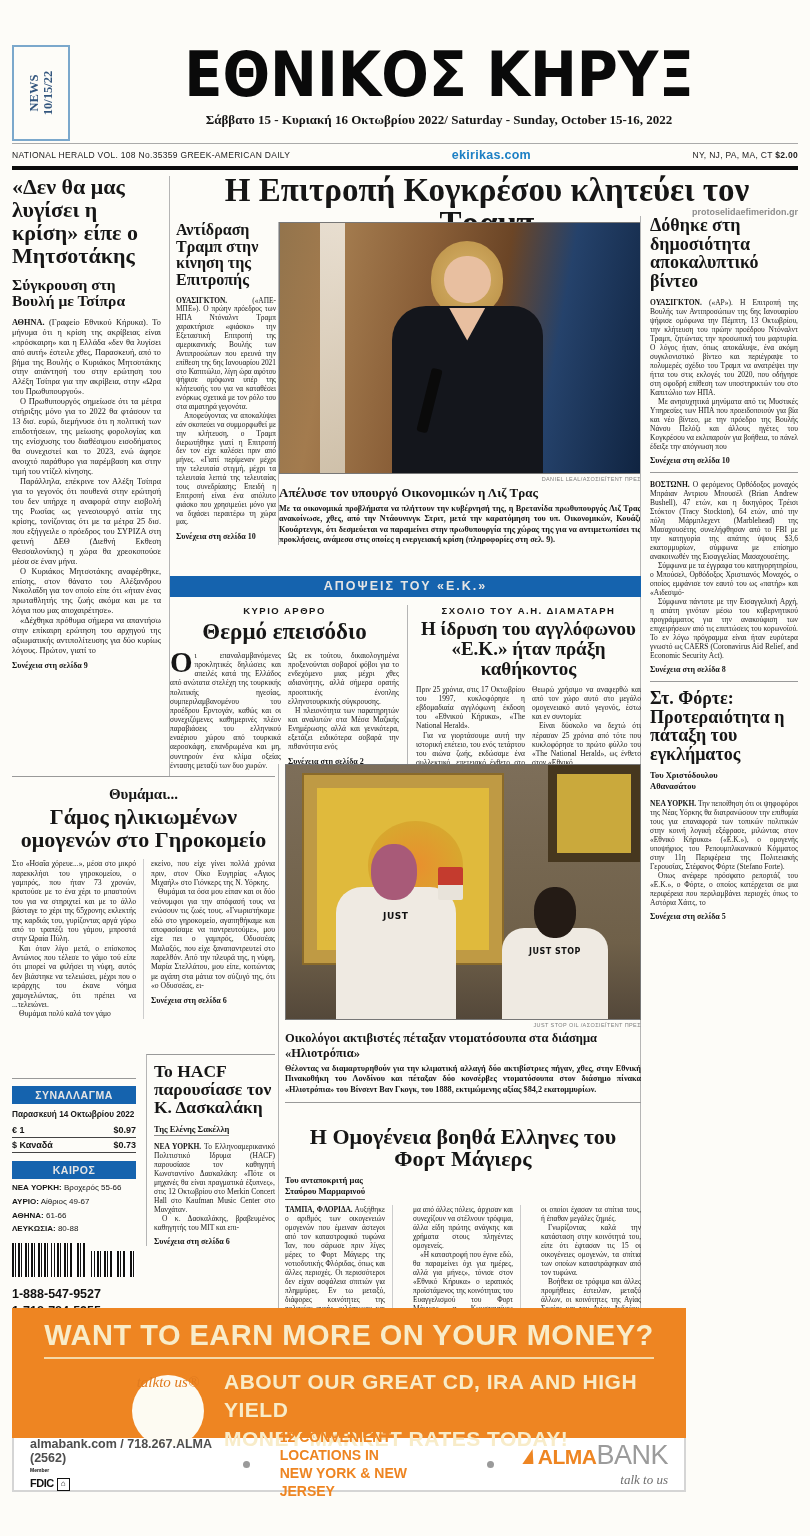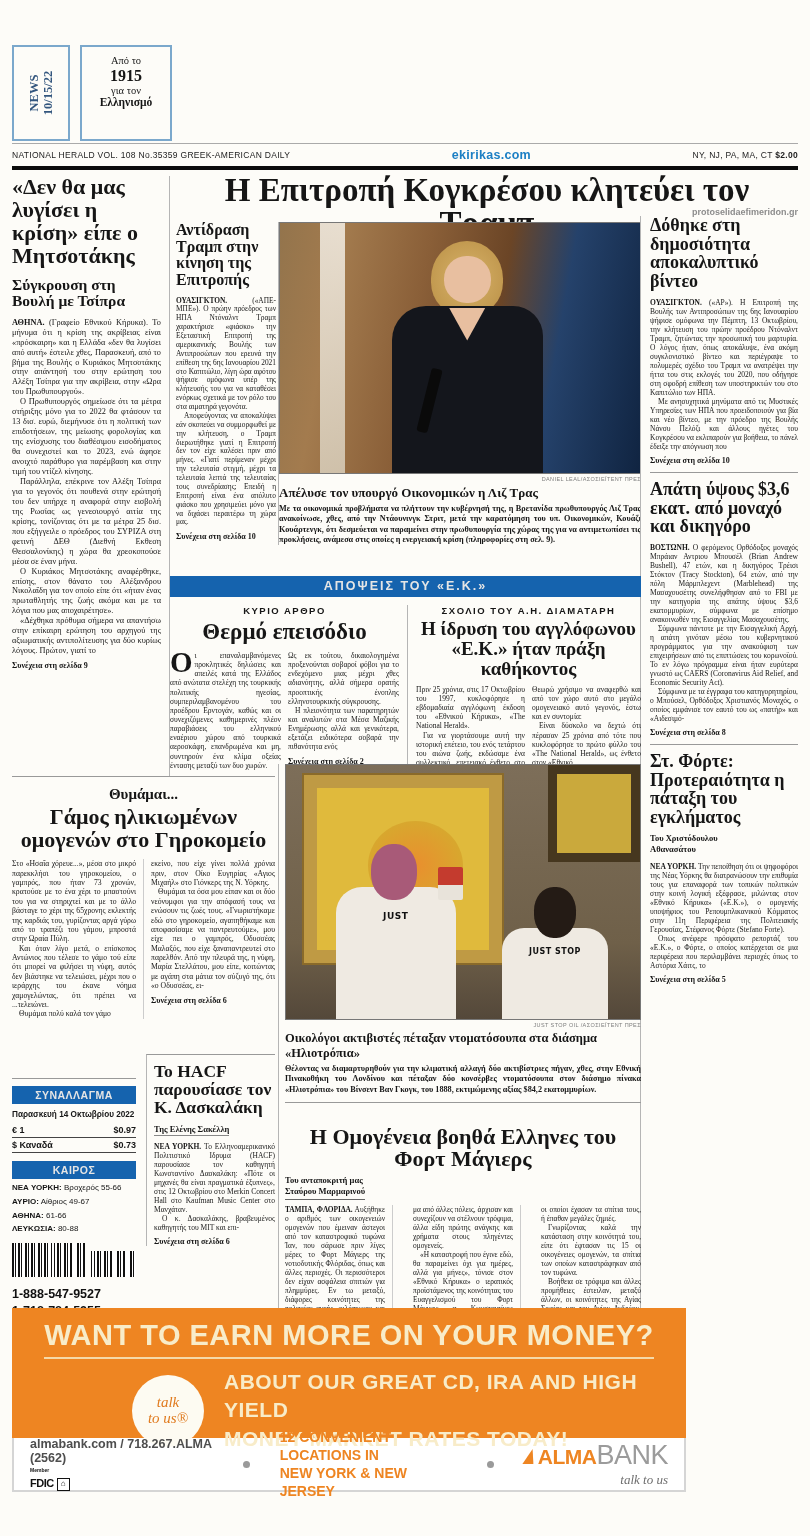--- a/index.html
+++ b/index.html
@@ -144,21 +144,21 @@
   .st1{left:17%;top:58%;width:28%}
   .st2{left:63%;top:72%;width:26%;font-size:8px}
 
   
   .ad{left:12px;top:1308px;width:674px;height:184px;font-family:"Liberation Sans",sans-serif}
   .ad-orange{height:130px;background:var(--ad_orange,#ee8522);padding-top:11px}
   .ad-title{text-align:center;color:var(--ad_cream,#f8ecc9);font-weight:bold;font-size:29px;letter-spacing:.5px}
   .ad-underline{width:610px;height:2px;background:#f6e7c0;opacity:.85;margin:5px auto 9px}
   .ad-row{display:flex;align-items:center;gap:20px;padding-left:120px}
   .talk-circle{width:72px;height:72px;background:#fdfbf2;border-radius:50%;flex:none;
-               display:flex;flex-direction:column;justify-content:center;text-align:center;
+               display:flex;flex-direction:row;justify-content:center;text-align:center;
                color:#e07b1f;font-family:"Liberation Serif",serif;font-style:italic;font-size:15px;line-height:1.05}
   .ad-lines{color:var(--ad_cream,#f8ecc9);font-size:21px;font-weight:600;line-height:1.35;letter-spacing:.5px}
   .ad-footer{height:54px;background:#fff;border:2px solid #d5d5d5;border-top:none;
              display:flex;align-items:center;padding:0 16px}
   .ad-site{font-weight:bold;font-size:12.5px;color:#4e4e4e}
   .fdic-row{display:flex;align-items:flex-end;gap:3px;margin-top:3px}
   .member{font-size:5px;font-weight:bold;color:#111;line-height:1}
   .fdic{font-weight:bold;font-size:11px;color:#111;line-height:1;letter-spacing:-.5px}
   .ehl-box{width:13px;height:13px;border:1.5px solid #111;font-size:8px;line-height:10px;text-align:center;color:#111}
   .ad-dot{width:7px;height:7px;border-radius:50%;background:#9a9a9a;margin:0 30px;flex:none}
@@ -176,25 +176,23 @@
 
 <div class="page">
 
   <div class="abs header">
     <div class="newsbox">
       <div class="news-rot">
         <span>NEWS</span><br>
         <span>10/15/22</span>
       </div>
     </div>
-    <div class="sincebox">
-      <div class="since1">Από το</div>
-      <div class="since2">1915</div>
-      <div class="since3">για τον</div>
-      <div class="since4">Ελληνισμό</div>
+    <div class="mast-center">
+      <div class="mast-title">ΕΘΝΙΚΟΣ ΚΗΡΥΞ</div>
+      <div class="mast-date">Σάββατο 15 - Κυριακή 16 Οκτωβρίου 2022/ Saturday - Sunday, October 15-16, 2022</div>
     </div>
   </div>
 
   <div class="abs infobar">
     <span>NATIONAL HERALD VOL. 108 No.35359 GREEK-AMERICAN DAILY</span>
     <span class="siteurl">ekirikas.com</span>
     <span>
       <span>NY, NJ, PA, MA, CT</span>
       <b>$2.00</b>
     </span>
@@ -244,25 +242,24 @@
     <div>
       <div class="hl">Δόθηκε στη δημοσιότητα αποκαλυπτικό βίντεο</div>
       <div class="body-txt">
         <p class="first"><b>ΟΥΑΣΙΓΚΤΟΝ.</b> <span>(«ΑΡ»). Η Επιτροπή της Βουλής των Αντιπροσώπων της 6ης Ιανουαρίου ψήφισε ομόφωνα την Πέμπτη, 13 Οκτωβρίου, την κλήτευση του πρώην προέδρου Ντόναλντ Τραμπ, ζητώντας την προσωπική του μαρτυρία. Ο λόγος ήταν, όπως αποκάλυψε, ένα ακόμη συγκλονιστικό βίντεο και περιέγραψε το πολυμερές σχέδιο του Τραμπ να ανατρέψει την ήττα του στις εκλογές του 2020, που οδήγησε στη σφοδρή επίθεση των υποστηρικτών του στο Καπιτώλιο των ΗΠΑ.</span></p>
         <p>Με ανησυχητικά μηνύματα από τις Μυστικές Υπηρεσίες των ΗΠΑ που προειδοποιούν για βία και νέο βίντεο, με την πρόεδρο της Βουλής Νάνσυ Πελόζι και άλλους ηγέτες του Κογκρέσου να εκλιπαρούν για βοήθεια, το πάνελ έδειξε την απόγνωση που</p>
       </div>
       <div class="more">Συνέχεια στη σελίδα 10</div>
     </div>
     <div class="rule"></div>
     <div>
-      <div class="hl">Απάτη ύψους $3,6 εκατ. από μοναχό και δικηγόρο</div>
       <div class="body-txt">
         <p class="first"><b>ΒΟΣΤΩΝΗ.</b> <span>Ο φερόμενος Ορθόδοξος μοναχός Μπράιαν Αντριου Μπουσέλ (Brian Andrew Bushell), 47 ετών, και η δικηγόρος Τρέισι Στόκτον (Tracy Stockton), 64 ετών, από την πόλη Μάρμπλεχεντ (Marblehead) της Μασαχουσέτης συνελήφθησαν από το FBI με την κατηγορία της απάτης ύψους $3,6 εκατομμυρίων, σύμφωνα με επίσημο ανακοινωθέν της Εισαγγελίας Μασαχουσέτης.</span></p>
+        <p>Σύμφωνα με τα έγγραφα του κατηγορητηρίου, ο Μπούσελ, Ορθόδοξος Χριστιανός Μοναχός, ο οποίος εμφάνισε τον εαυτό του ως «πατήρ» και «Αιδεσιμό-</p>
         <p>Σύμφωνα πάντοτε με την Εισαγγελική Αρχή, η απάτη γινόταν μέσω του κυβερνητικού προγράμματος για την ανακούφιση των επιχειρήσεων από τις επιπτώσεις του κορωνοϊού. Το εν λόγω πρόγραμμα είναι ήταν ευρύτερα γνωστό ως CAERS (Coronavirus Aid Relief, and Economic Security Act).</p>
-        <p>Σύμφωνα με τα έγγραφα του κατηγορητηρίου, ο Μπούσελ, Ορθόδοξος Χριστιανός Μοναχός, ο οποίος εμφάνισε τον εαυτό του ως «πατήρ» και «Αιδεσιμό-</p>
       </div>
       <div class="more">Συνέχεια στη σελίδα 8</div>
     </div>
     <div class="rule"></div>
     <div>
       <div class="hl">Στ. Φόρτε: Προτεραιότητα η πάταξη του εγκλήματος</div>
       <div class="byline">
         <div>Του Χριστόδουλου</div>
         <div>Αθανασάτου</div>
       </div>

